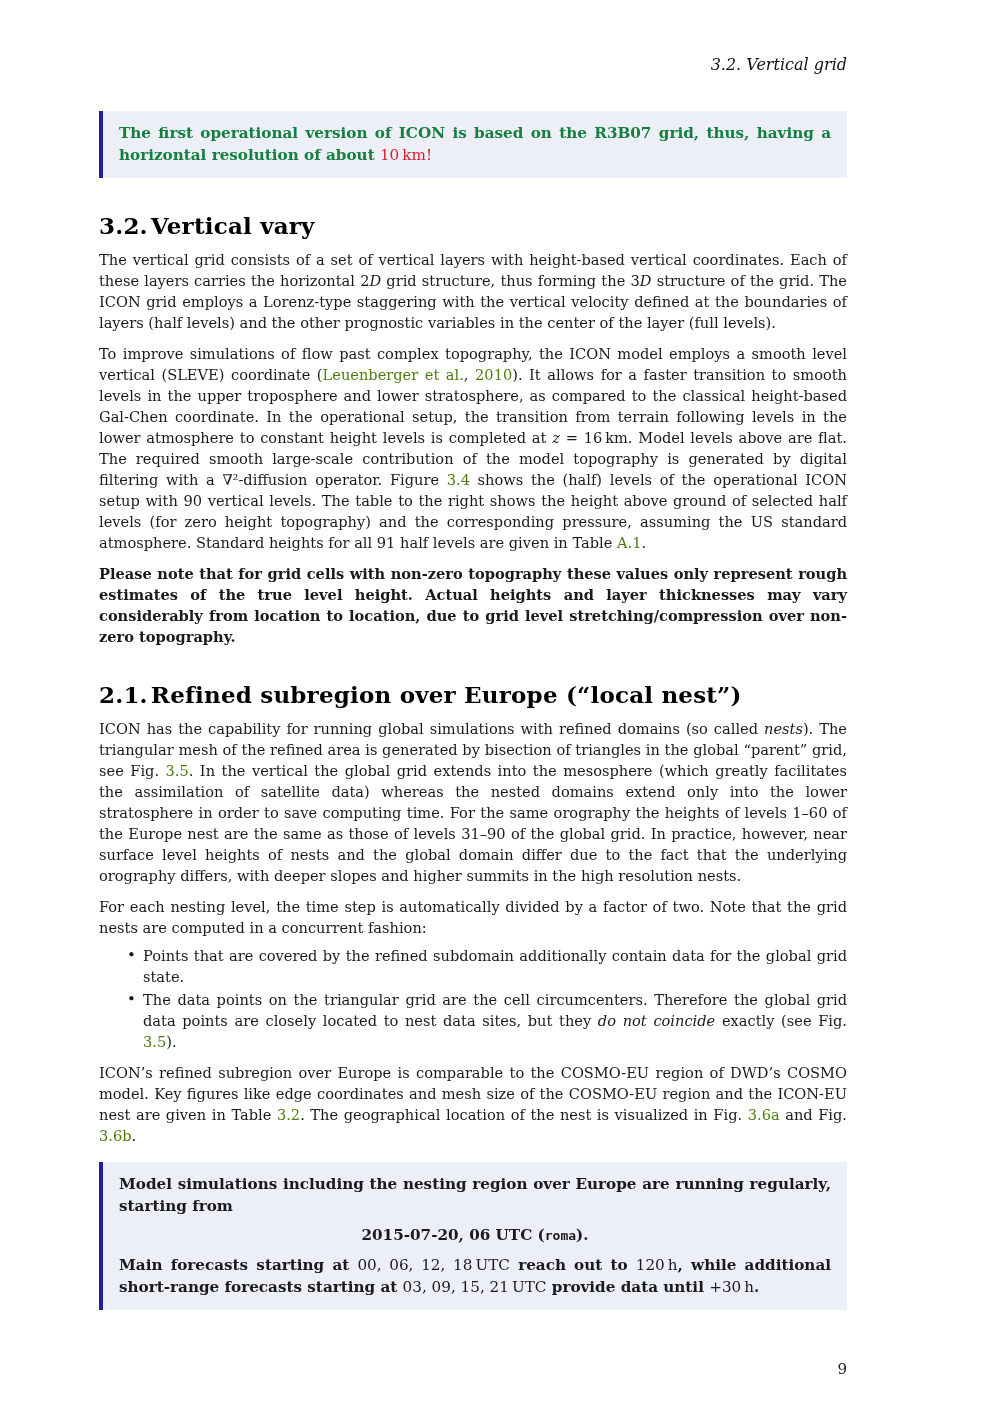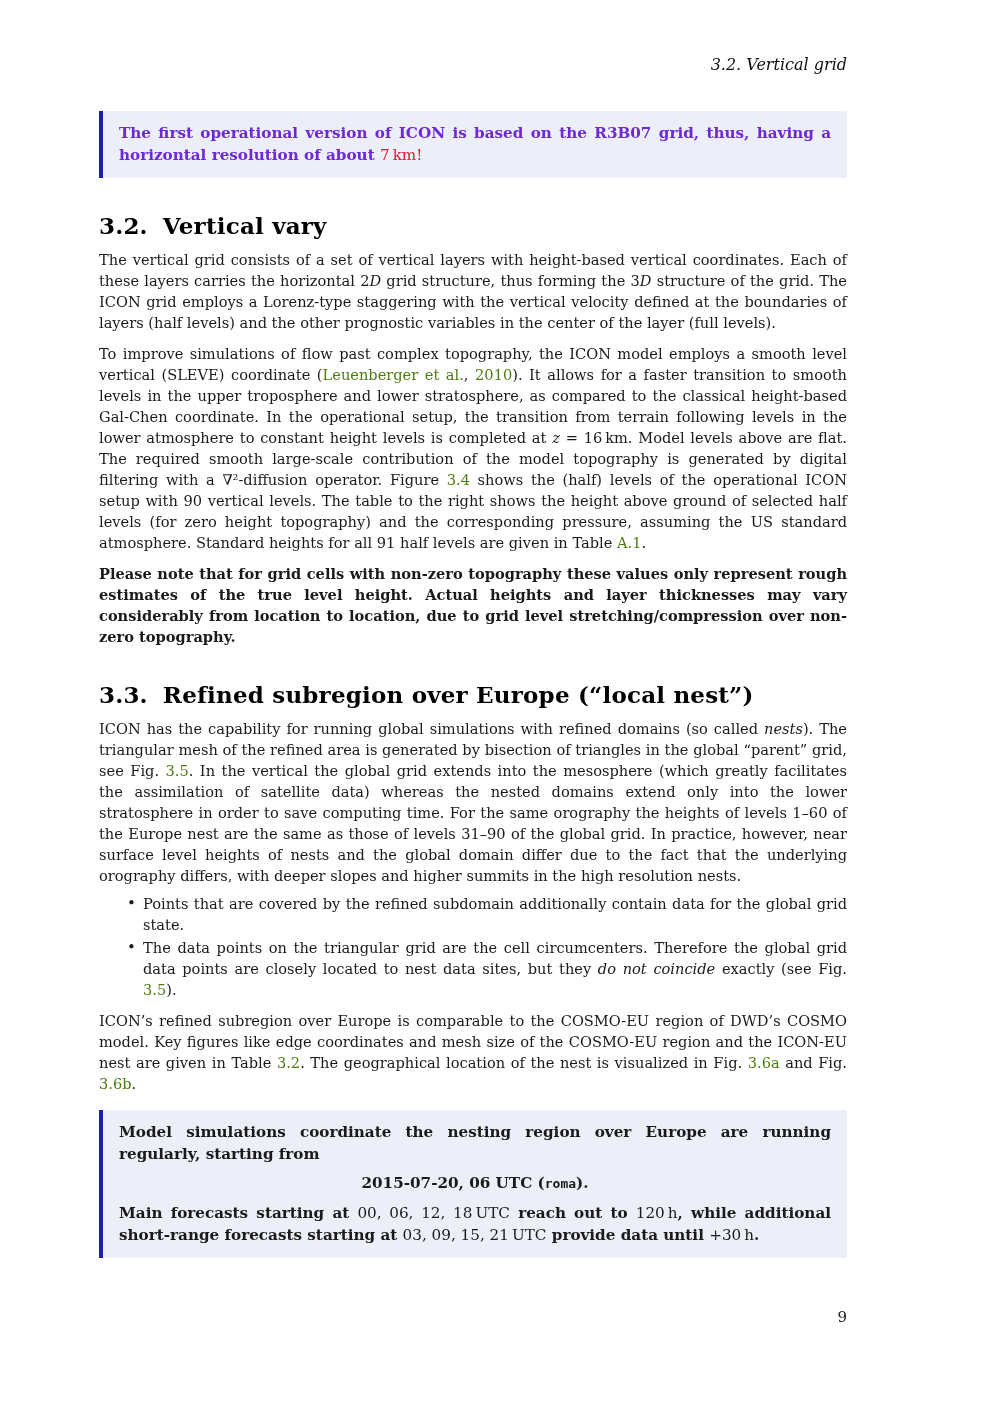--- a/index.html
+++ b/index.html
@@ -35,21 +35,21 @@
   .alert-bottom{margin-top:16px;font-size:15.2px;line-height:22px;}
   .alert-bottom .jp{text-align:justify;margin:0;}
   .alert-bottom .centered{text-align:center;margin:7px 0 7px 0;font-weight:700;}
   h2.section-heading{
     margin:34px 0 0 0;
     font-size:23px;
     font-weight:700;
     color:#000;
     letter-spacing:.2px;
   }
-  h2.section-heading .sec-num{margin-right:15px;}
+  h2.section-heading .sec-num{margin-right:3px;}
   p.body-par{
     margin:10px 0 0 0;
     font-size:14.6px;
     line-height:21px;
     text-align:justify;
   }
   p.first-par{}
   p.bold-par{font-weight:700;}
   ul.bullet-list{
     margin:7px 0 0 0;
@@ -74,62 +74,63 @@
     margin-top:50px;
     text-align:right;
     font-size:15px;
     color:#222;
   }
   
   .seg-link{color:#4d7c0f;}
   .seg-i{font-style:italic;}
   .seg-b{font-weight:700;}
   .seg-n{font-weight:400;}
-  .seg-rb{color:#6d28d9;font-weight:700;}
+  .seg-rb{color:#15803d;font-weight:700;}
   .seg-rn{color:#d6202f;font-weight:400;}
   .seg-bmono{font-family:"DejaVu Sans Mono","Liberation Mono",monospace;font-weight:700;font-size:13px;}
 </style>
 </head>
 <body>
 
 <div class="page">
   <div class="content">
 
     <div class="running-header">3.2. Vertical grid</div>
 
     <div class="alert-box alert-top">
-      <div><span class="seg-rb">The first operational version of ICON is based on the R3B07 grid, thus, having a horizontal resolution of about </span><span class="seg-rn">7 km!</span></div>
+      <div><span class="seg-rb">The first operational version of ICON is based on the R3B07 grid, thus, having a horizontal resolution of about </span><span class="seg-rn">10 km!</span></div>
     </div>
 
     <h2 class="section-heading">
       <span class="sec-num">3.2.</span><span>Vertical vary</span>
     </h2>
 
     <p class="body-par first-par"><span>The vertical grid consists of a set of vertical layers with height-based vertical coordinates. Each of these layers carries the horizontal 2</span><span class="seg-i">D</span><span> grid structure, thus forming the 3</span><span class="seg-i">D</span><span> structure of the grid. The ICON grid employs a Lorenz-type staggering with the vertical velocity defined at the boundaries of layers (half levels) and the other prognostic variables in the center of the layer (full levels).</span></p>
 
     <p class="body-par"><span>To improve simulations of flow past complex topography, the ICON model employs a smooth level vertical (SLEVE) coordinate (</span><span class="seg-link">Leuenberger et al.</span><span>, </span><span class="seg-link">2010</span><span>). It allows for a faster transition to smooth levels in the upper troposphere and lower stratosphere, as compared to the classical height-based Gal-Chen coordinate. In the operational setup, the transition from terrain following levels in the lower atmosphere to constant height levels is completed at </span><span class="seg-i">z</span><span> = 16 km. Model levels above are flat. The required smooth large-scale contribution of the model topography is generated by digital filtering with a ∇²-diffusion operator. Figure </span><span class="seg-link">3.4</span><span> shows the (half) levels of the operational ICON setup with 90 vertical levels. The table to the right shows the height above ground of selected half levels (for zero height topography) and the corresponding pressure, assuming the US standard atmosphere. Standard heights for all 91 half levels are given in Table </span><span class="seg-link">A.1</span><span>.</span></p>
 
     <p class="body-par bold-par">Please note that for grid cells with non-zero topography these values only represent rough estimates of the true level height. Actual heights and layer thicknesses may vary considerably from location to location, due to grid level stretching/compression over non-zero topography.</p>
 
     <h2 class="section-heading">
-      <span class="sec-num">3.3.</span><span>Refined subregion over Europe (“local nest”)</span>
+      <span class="sec-num">2.1.</span><span>Refined subregion over Europe (“local nest”)</span>
     </h2>
 
     <p class="body-par first-par"><span>ICON has the capability for running global simulations with refined domains (so called </span><span class="seg-i">nests</span><span>). The triangular mesh of the refined area is generated by bisection of triangles in the global “parent” grid, see Fig. </span><span class="seg-link">3.5</span><span>. In the vertical the global grid extends into the mesosphere (which greatly facilitates the assimilation of satellite data) whereas the nested domains extend only into the lower stratosphere in order to save computing time. For the same orography the heights of levels 1–60 of the Europe nest are the same as those of levels 31–90 of the global grid. In practice, however, near surface level heights of nests and the global domain differ due to the fact that the underlying orography differs, with deeper slopes and higher summits in the high resolution nests.</span></p>
 
+    <p class="body-par">For each nesting level, the time step is automatically divided by a factor of two. Note that the grid nests are computed in a concurrent fashion:</p>
 
     <ul class="bullet-list">
       <li>Points that are covered by the refined subdomain additionally contain data for the global grid state.</li>
       <li><span>The data points on the triangular grid are the cell circumcenters. Therefore the global grid data points are closely located to nest data sites, but they </span><span class="seg-i">do not coincide</span><span> exactly (see Fig. </span><span class="seg-link">3.5</span><span>).</span></li>
     </ul>
 
     <p class="body-par"><span>ICON’s refined subregion over Europe is comparable to the COSMO-EU region of DWD’s COSMO model. Key figures like edge coordinates and mesh size of the COSMO-EU region and the ICON-EU nest are given in Table </span><span class="seg-link">3.2</span><span>. The geographical location of the nest is visualized in Fig. </span><span class="seg-link">3.6a</span><span> and Fig. </span><span class="seg-link">3.6b</span><span>.</span></p>
 
     <div class="alert-box alert-bottom">
-      <p class="jp seg-b">Model simulations coordinate the nesting region over Europe are running regularly, starting from</p>
+      <p class="jp seg-b">Model simulations including the nesting region over Europe are running regularly, starting from</p>
       <p class="centered"><span class="seg-b">2015-07-20, 06 UTC (</span><span class="seg-bmono">roma</span><span class="seg-b">).</span></p>
       <p class="jp"><span class="seg-b">Main forecasts starting at </span><span class="seg-n">00, 06, 12, 18 UTC</span><span class="seg-b"> reach out to </span><span class="seg-n">120 h</span><span class="seg-b">, while additional short-range forecasts starting at </span><span class="seg-n">03, 09, 15, 21 UTC</span><span class="seg-b"> provide data until </span><span class="seg-n">+30 h</span><span class="seg-b">.</span></p>
     </div>
 
     <div class="page-number">9</div>
 
   </div>
 </div>
 
 </body></html>

